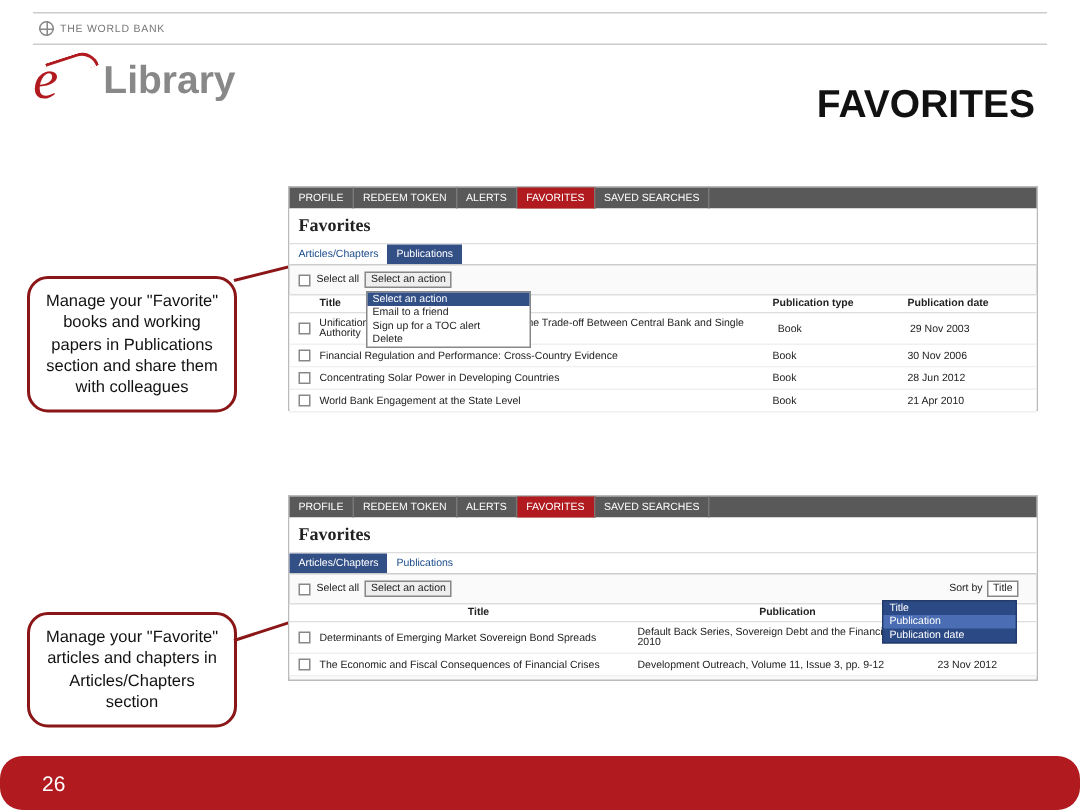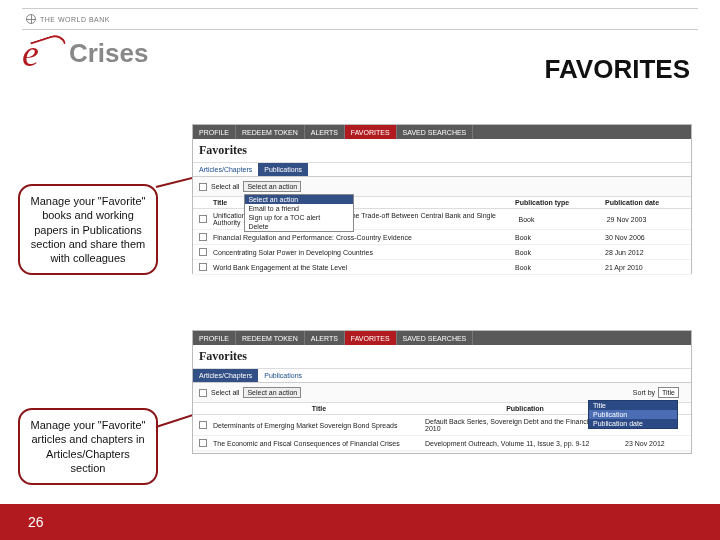--- a/index.html
+++ b/index.html
@@ -55,38 +55,38 @@
   .grid-row { display:flex; font-size:7px; padding:3px 6px; align-items:center; background:#fff; border-bottom:1px solid #f0f0f0; }
   .grid-row .cb { margin-right:6px; }
 
   .sortbox { margin-left:auto; display:flex; align-items:center; gap:3px; padding-right:6px; }
   .sort-sel { border:1px solid #888; background:#fff; padding:1px 3px; position:relative; }
   .sort-open { position:absolute; top:12px; right:0; background:#2b4a85; color:#fff; border:1px solid #223b6b; width: 90px; z-index:5; }
   .sort-open .opt { padding:1px 4px; font-size:7px; }
   .sort-open .opt.hl { background:#4a6db3; }
 
   
-  .footer { position:absolute; left:0; right:0; bottom:0; height: 36px; background:#b11b1f; color:#fff; display:flex; align-items:center; justify-content:space-between; padding: 0 28px; }
+  .footer { position:absolute; left:0; right:0; bottom:0; height: 36px; background:#b11b1f; color:#fff; display:flex; align-items:center; justify-content:space-between; padding: 0 28px; border-radius: 15px; }
   .pageno { font-size: 14px; }
   .site { font-size: 13px; letter-spacing: .5px; }
 </style>
 </head>
 <body>
 
 <div class="slide">
 
   <div class="topbar">
     <span class="wb-logo-globe"></span>
     <span class="wb-text">THE WORLD BANK</span>
   </div>
 
   <div class="elib-logo">
     <span class="elib-e">e</span>
     <span class="elib-swoosh"></span>
-    <span class="elib-lib">Crises</span>
+    <span class="elib-lib">Library</span>
   </div>
 
   <div class="title">FAVORITES</div>
 
   <div class="callout callout1">Manage your "Favorite" books and working papers in Publications section and share them with colleagues</div>
   <div class="ptr-line1"></div>
   <div class="callout callout2">Manage your "Favorite" articles and chapters in Articles/Chapters section</div>
   <div class="ptr-line2"></div>
 
   <div class="panel panelA">

